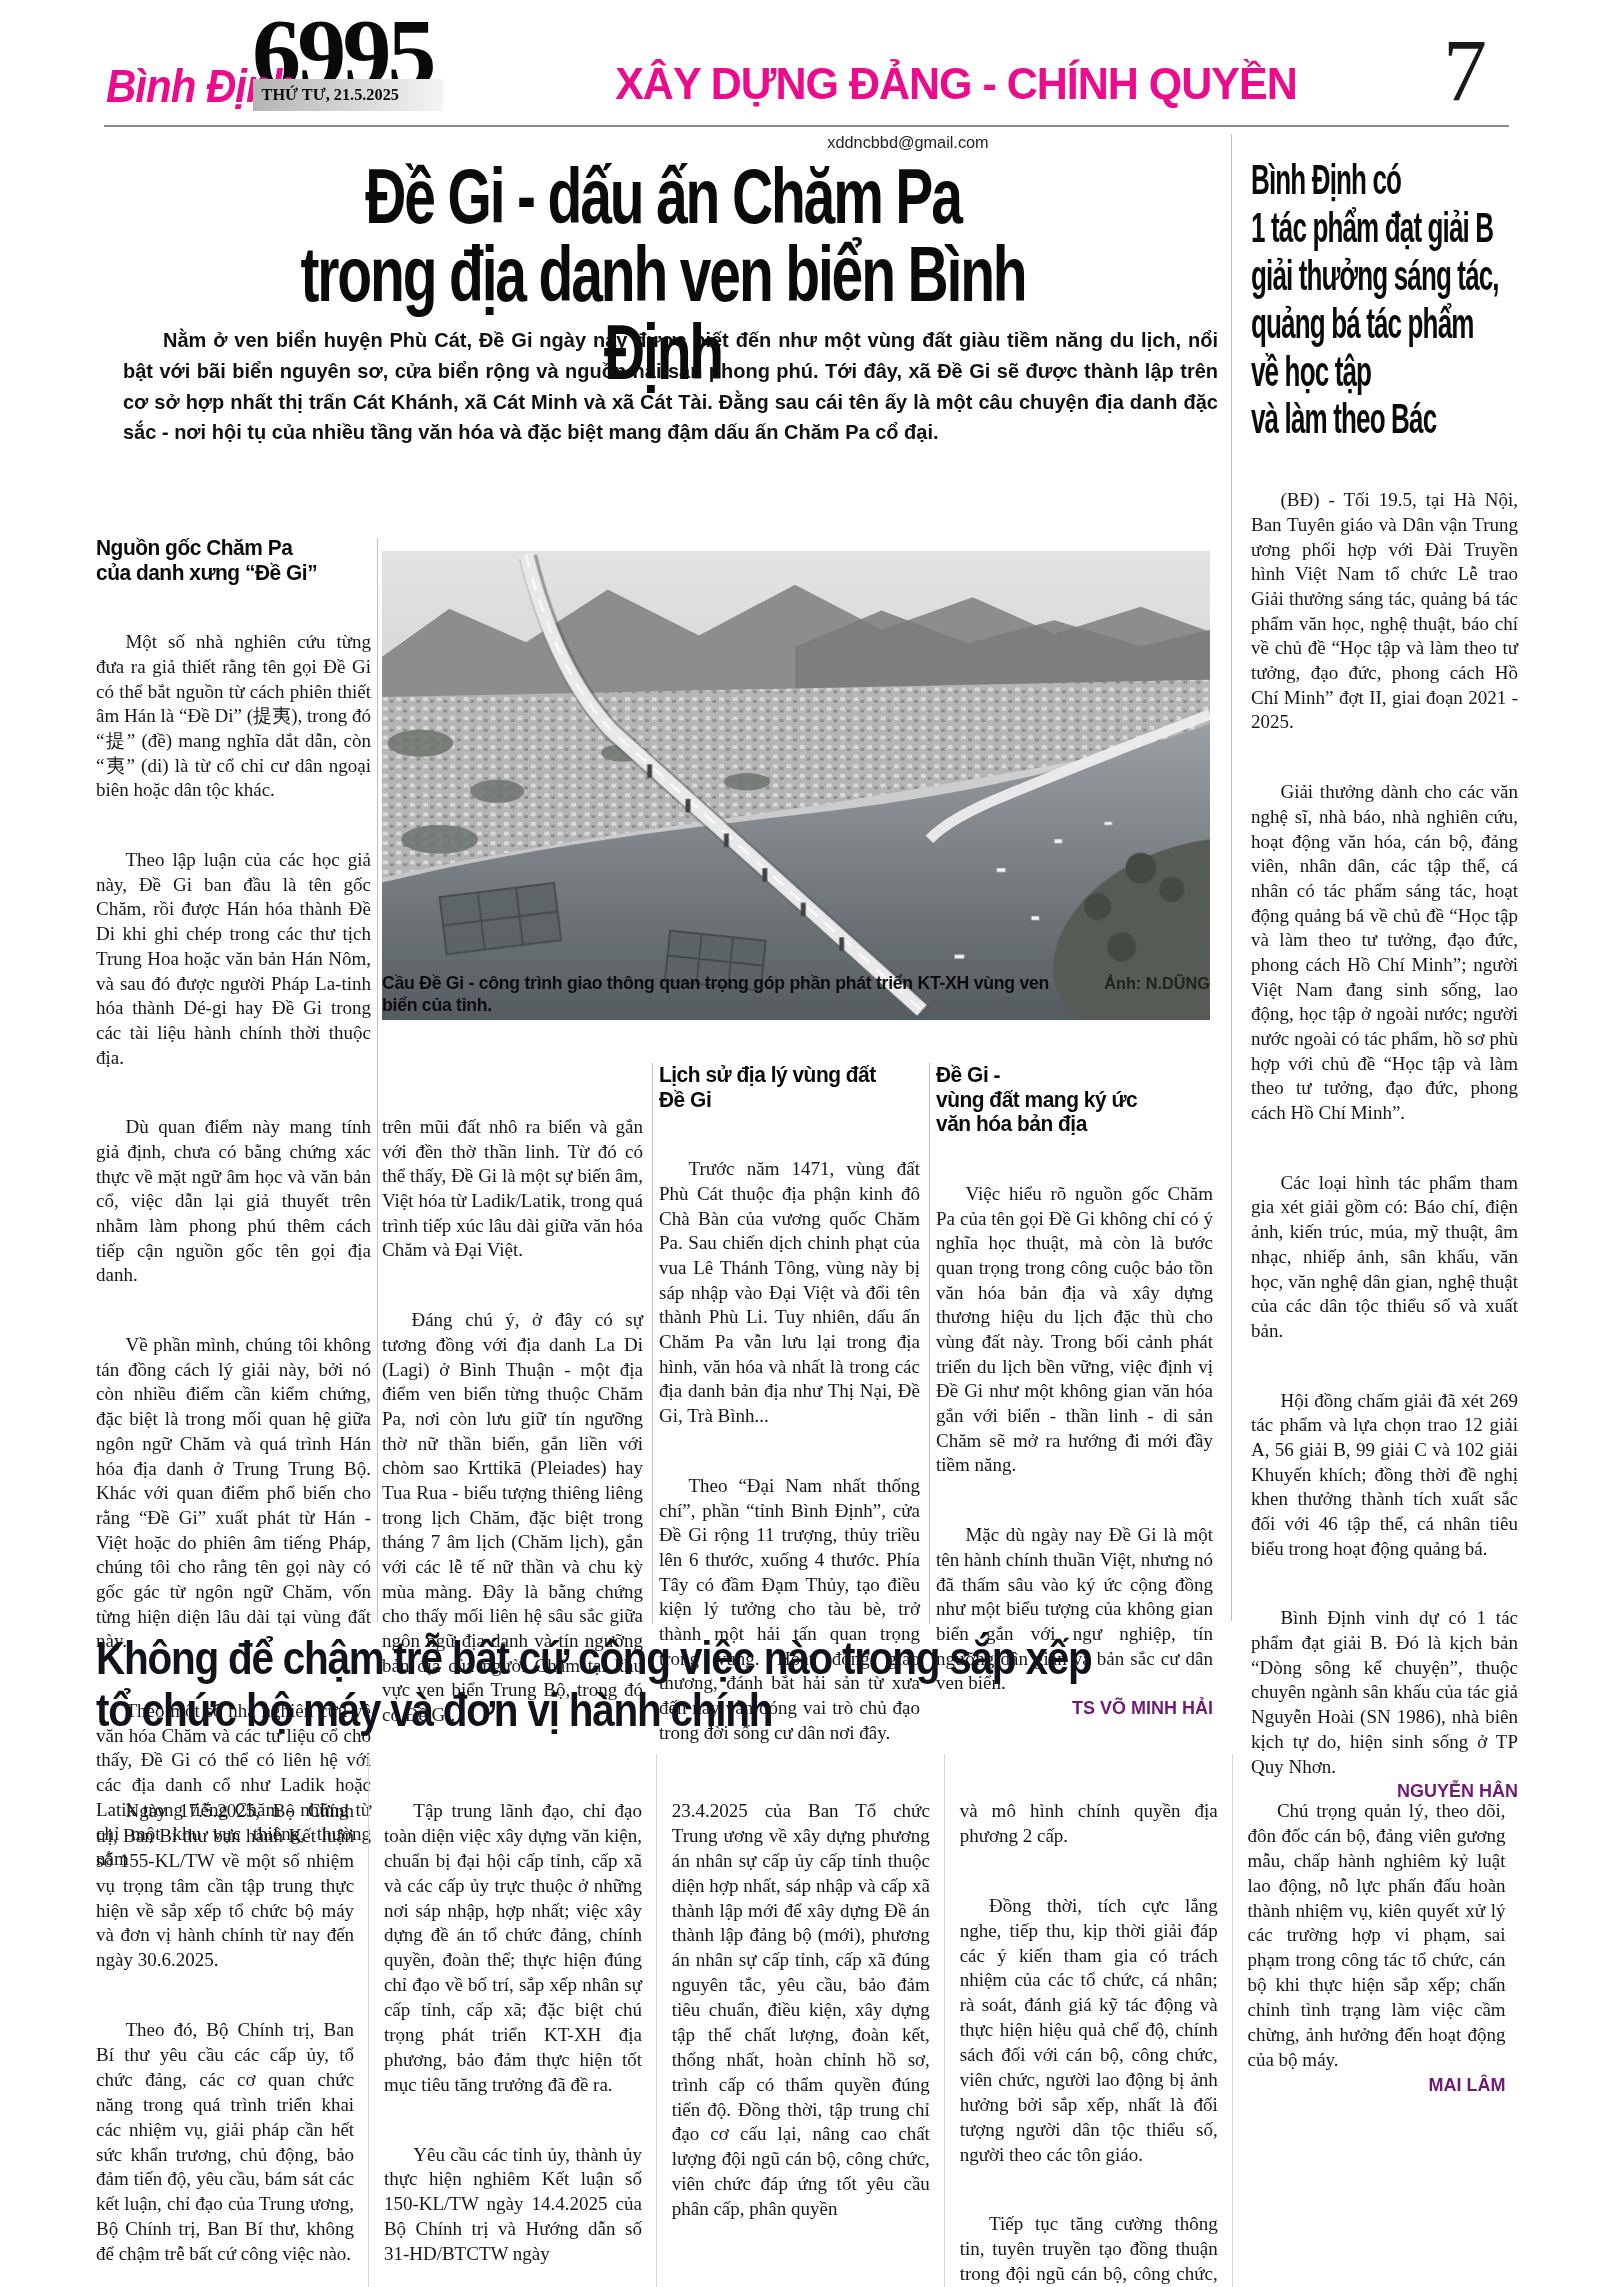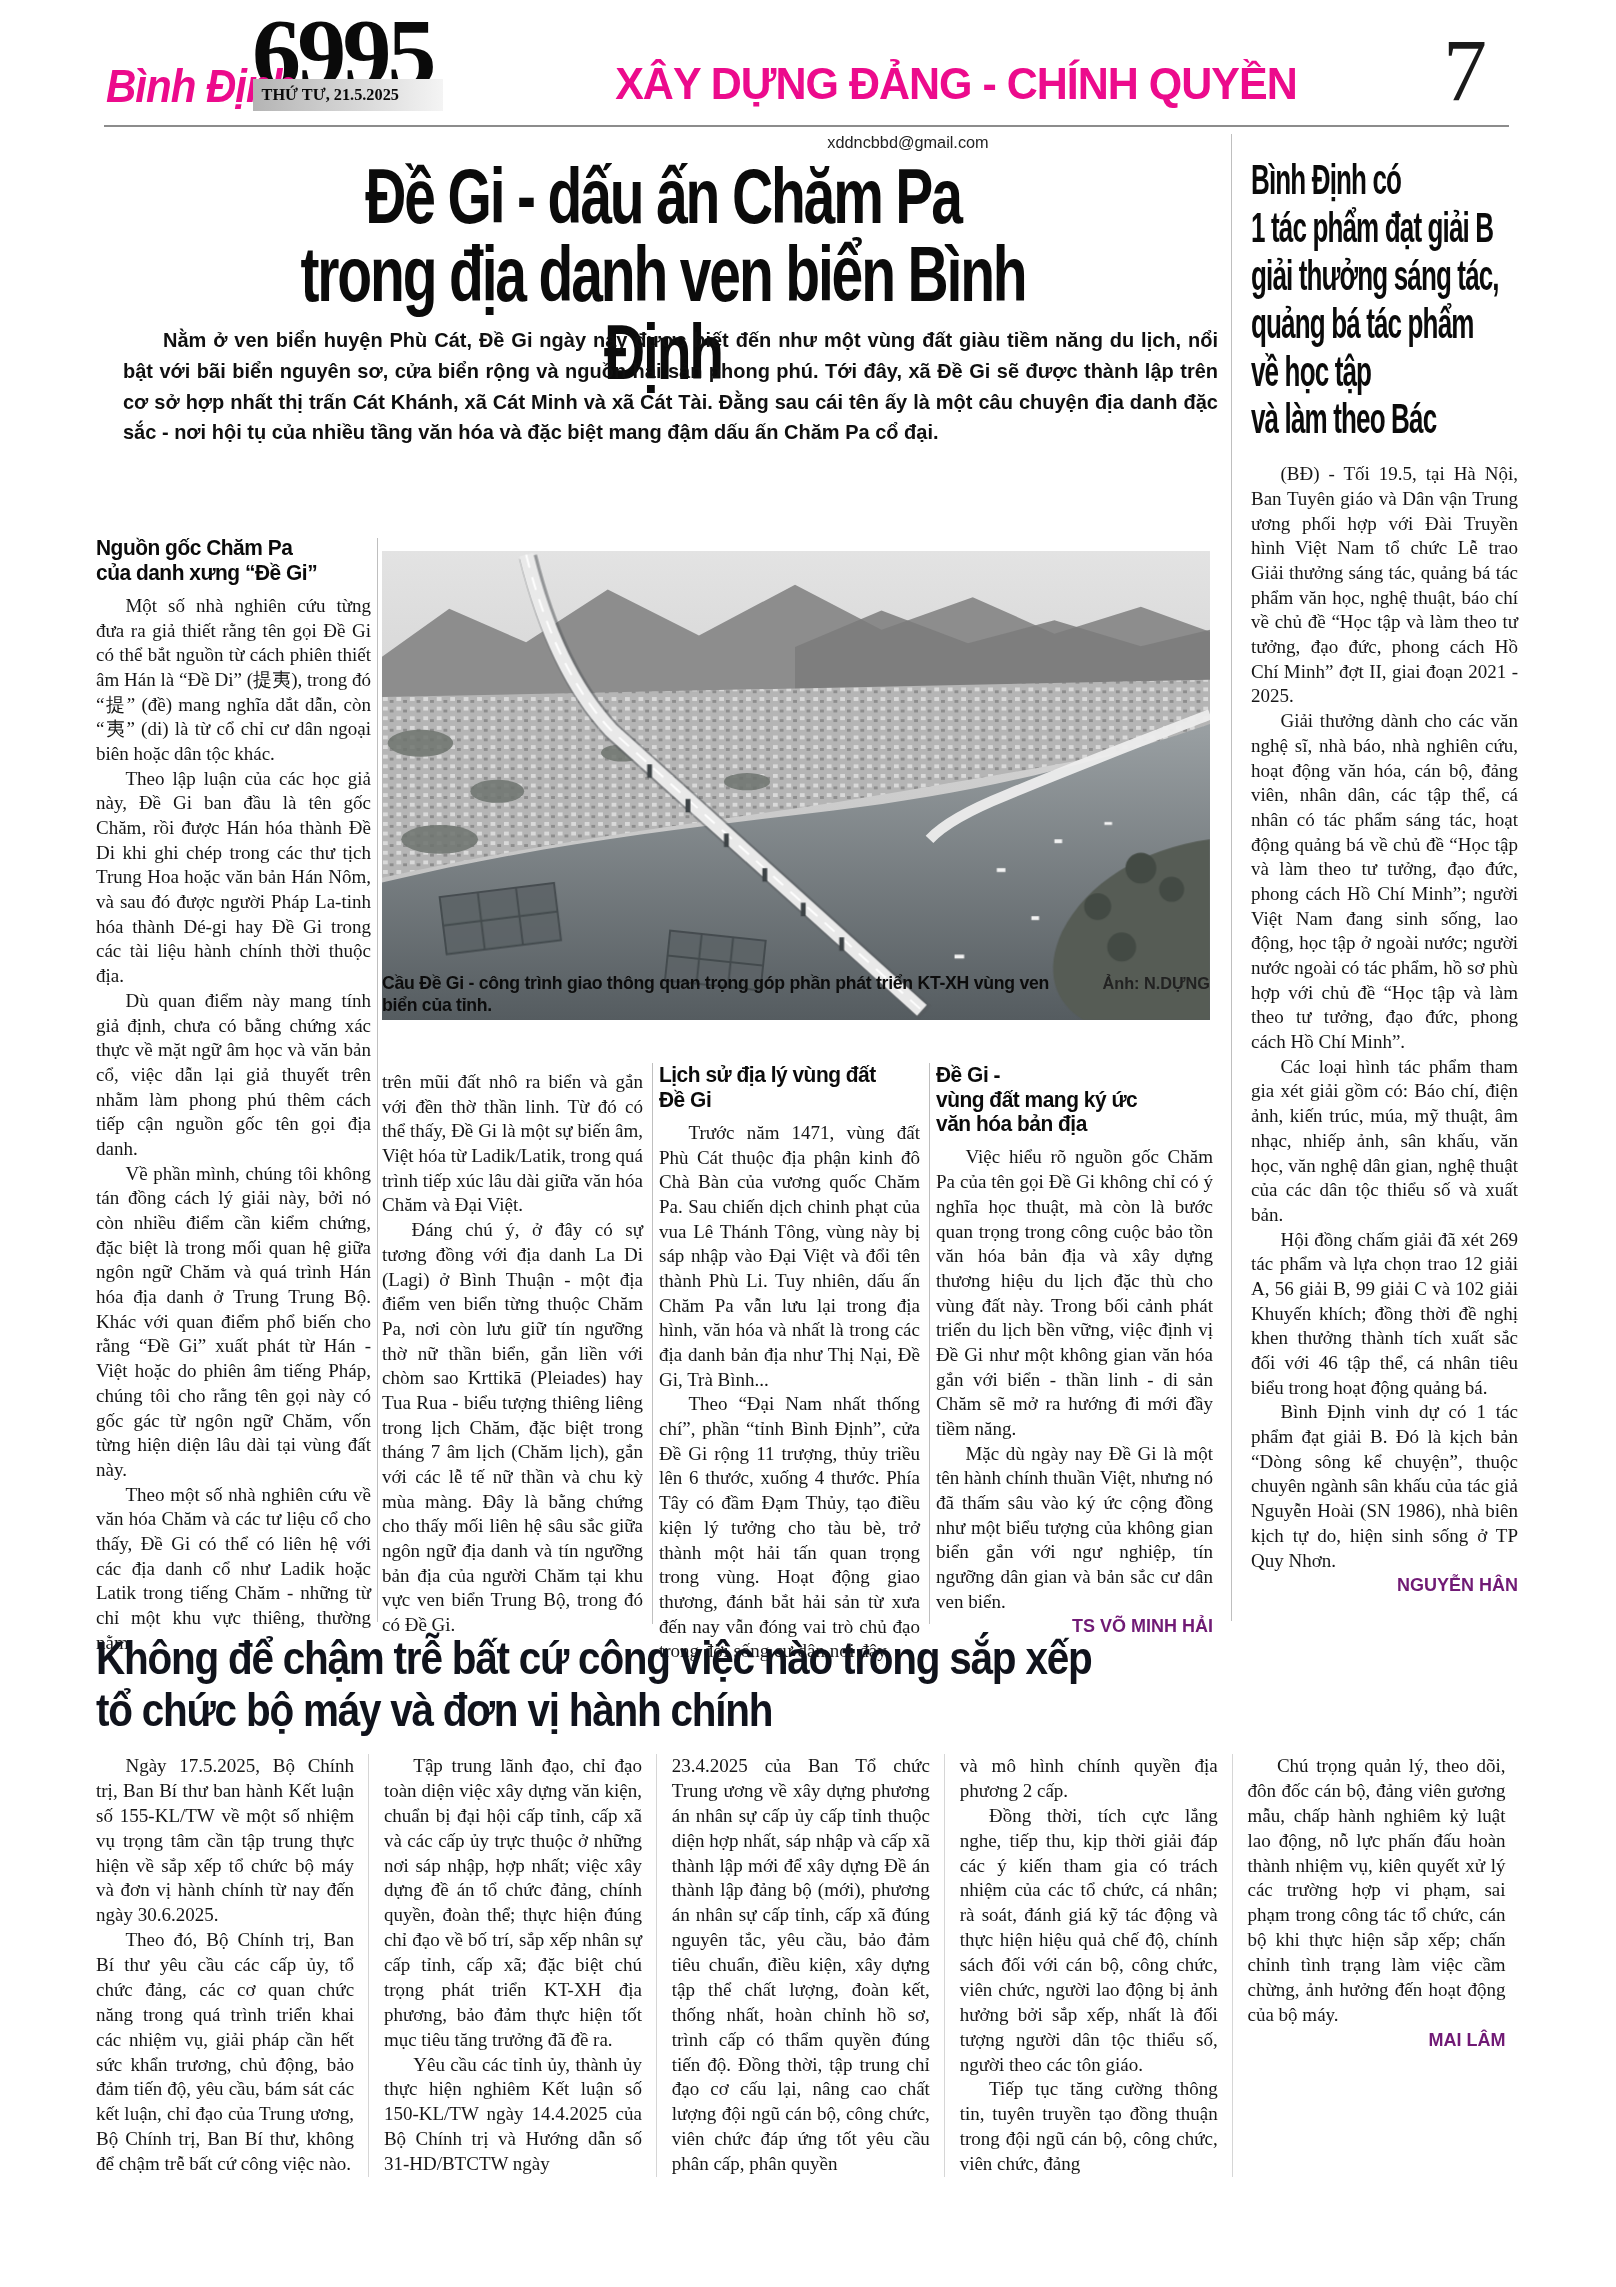--- a/index.html
+++ b/index.html
@@ -41,21 +41,21 @@
 
   .col{position:absolute;}
   .col-left{left:96px;top:536px;width:275px;}
   .col-2{left:382px;top:1070px;width:261px;}
   .col-3{left:659px;top:1063px;width:261px;}
   .col-4{left:936px;top:1063px;width:277px;}
 
   .subhead{font-family:"Liberation Sans","DejaVu Sans",sans-serif;font-weight:800;font-size:22px;
     line-height:1.12;letter-spacing:-0.5px;color:#0b0b0b;white-space:pre-line;margin-bottom:8.6px;
     transform:scaleX(.95);transform-origin:left top;width:105%;}
-  .para{font-size:19px;line-height:1.3;text-align:justify;text-indent:1.55em;color:#161616;}
+  .para{font-size:19px;line-height:1.3;text-align:justify;text-indent:1.55em;color:#161616;margin-top:45px;}
   .para.no-indent{text-indent:0;}
   .author{font-family:"Liberation Sans","DejaVu Sans",sans-serif;font-weight:800;font-size:18px;
     text-align:right;margin-top:1.9px;color:#701a75;}
 
   
   .photo{position:absolute;left:382px;top:551px;width:828px;height:469px;background:#9aa0a3;}
   .photo svg{display:block;width:100%;height:100%;}
   .caption-row{position:absolute;left:382px;top:972px;width:828px;display:flex;justify-content:space-between;align-items:baseline;}
   .caption{font-family:"Liberation Sans","DejaVu Sans",sans-serif;font-weight:800;font-size:19px;
     letter-spacing:-0.3px;color:#0c0c0c;transform:scaleX(.93);transform-origin:left top;}
@@ -173,21 +173,21 @@
         <rect x="640" y="330" width="9" height="4"></rect>
           <rect x="700" y="300" width="8" height="4"></rect>
         <rect x="752" y="282" width="8" height="3"></rect>
           <rect x="596" y="420" width="10" height="4"></rect>
         <rect x="676" y="380" width="8" height="4"></rect>
       </g>
     </svg>
   </figure>
   <div class="caption-row">
     <span class="caption">Cầu Đề Gi - công trình giao thông quan trọng góp phần phát triển KT-XH vùng ven biển của tỉnh.</span>
-    <span class="credit">Ảnh: N.DỰNG</span>
+    <span class="credit">Ảnh: N.DŨNG</span>
   </div>
 
   <div class="col col-left">
     <h3 class="subhead">Nguồn gốc Chăm Pa
 của danh xưng “Đề Gi”</h3>
     <p class="para">Một số nhà nghiên cứu từng đưa ra giả thiết rằng tên gọi Đề Gi có thể bắt nguồn từ cách phiên thiết âm Hán là “Đề Di” (提夷), trong đó “提” (đề) mang nghĩa dắt dẫn, còn “夷” (di) là từ cổ chỉ cư dân ngoại biên hoặc dân tộc khác.</p>
     <p class="para">Theo lập luận của các học giả này, Đề Gi ban đầu là tên gốc Chăm, rồi được Hán hóa thành Đề Di khi ghi chép trong các thư tịch Trung Hoa hoặc văn bản Hán Nôm, và sau đó được người Pháp La-tinh hóa thành Dé-gi hay Đề Gi trong các tài liệu hành chính thời thuộc địa.</p>
     <p class="para">Dù quan điểm này mang tính giả định, chưa có bằng chứng xác thực về mặt ngữ âm học và văn bản cổ, việc dẫn lại giả thuyết trên nhằm làm phong phú thêm cách tiếp cận nguồn gốc tên gọi địa danh.</p>
     <p class="para">Về phần mình, chúng tôi không tán đồng cách lý giải này, bởi nó còn nhiều điểm cần kiểm chứng, đặc biệt là trong mối quan hệ giữa ngôn ngữ Chăm và quá trình Hán hóa địa danh ở Trung Trung Bộ. Khác với quan điểm phổ biến cho rằng “Đề Gi” xuất phát từ Hán - Việt hoặc do phiên âm tiếng Pháp, chúng tôi cho rằng tên gọi này có gốc gác từ ngôn ngữ Chăm, vốn từng hiện diện lâu dài tại vùng đất này.</p>
     <p class="para">Theo một số nhà nghiên cứu về văn hóa Chăm và các tư liệu cổ cho thấy, Đề Gi có thể có liên hệ với các địa danh cổ như Ladik hoặc Latik trong tiếng Chăm - những từ chỉ một khu vực thiêng, thường nằm</p>

